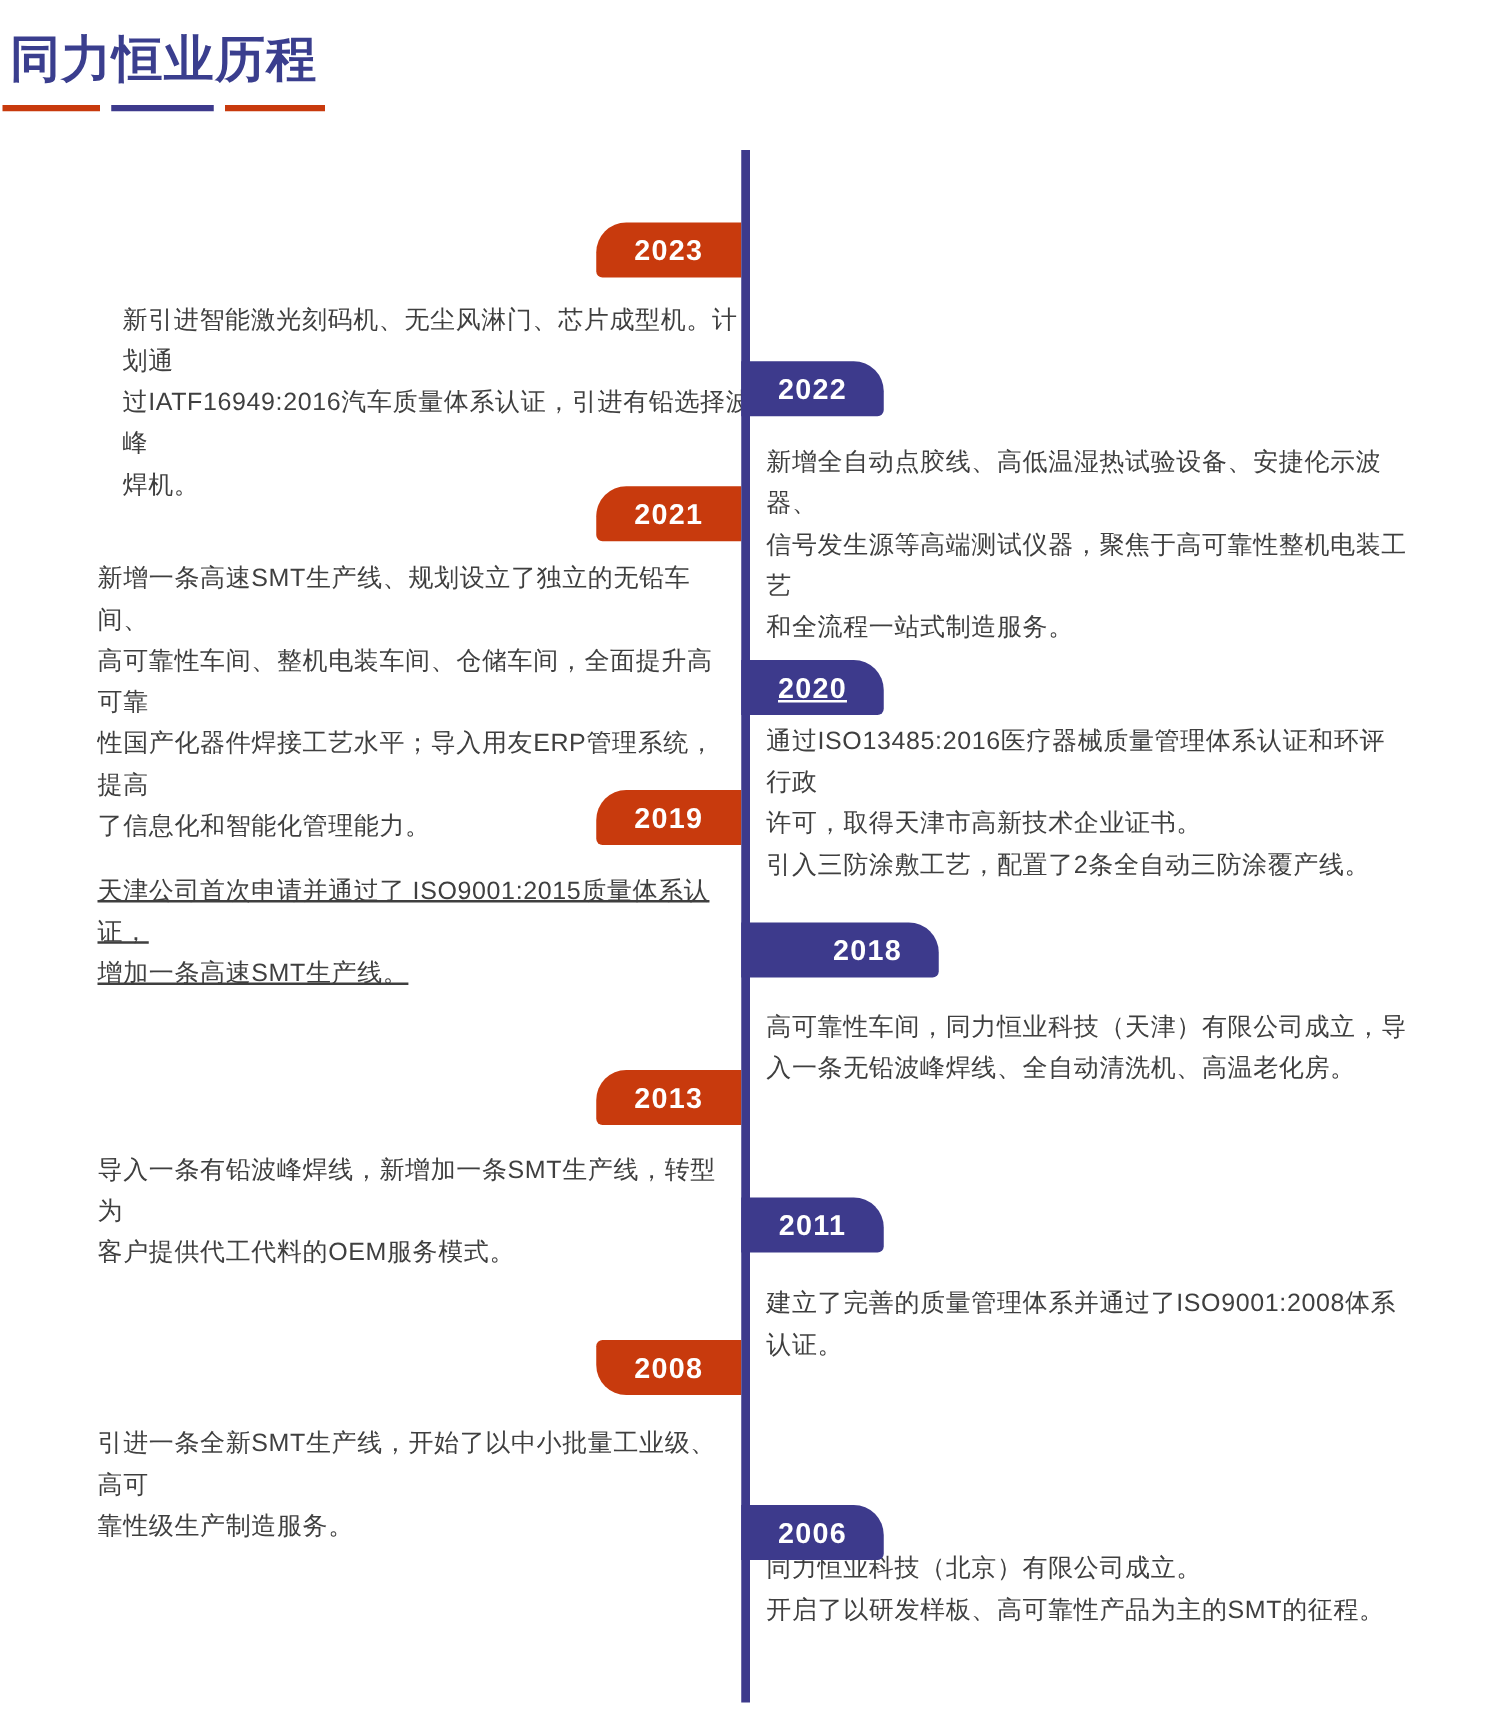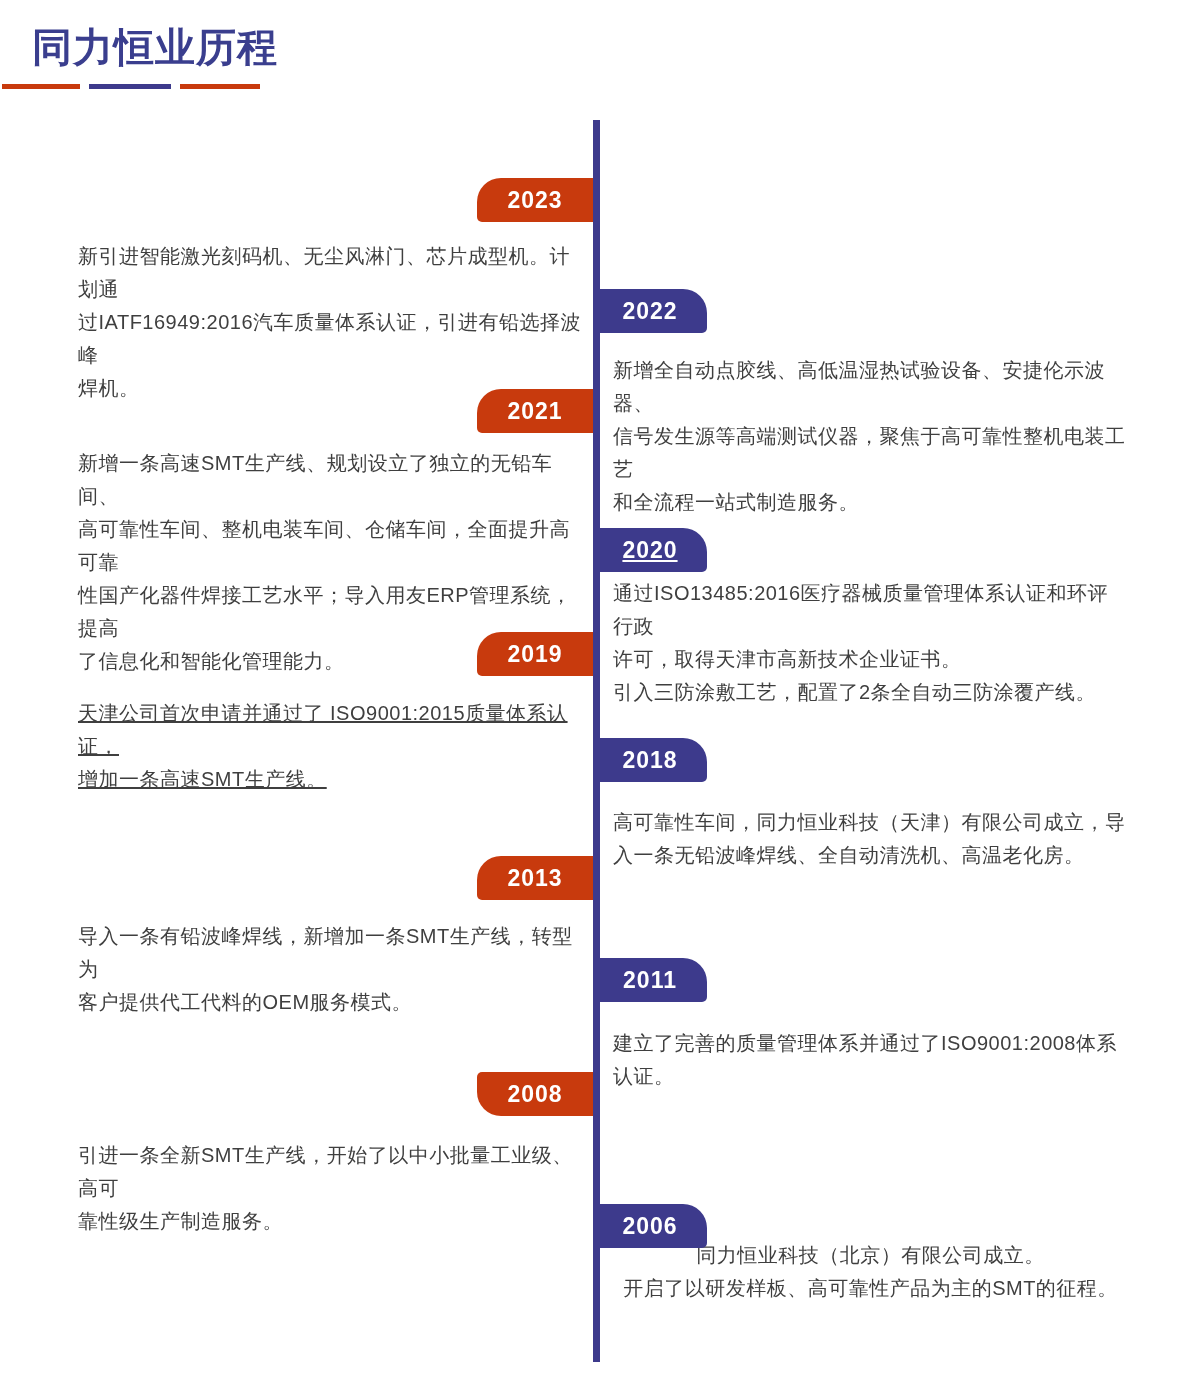--- a/index.html
+++ b/index.html
@@ -18,21 +18,20 @@
   
   .page-title {
     position: absolute;
     left: 8px;
     top: 20px;
     font-size: 40px;
     font-weight: bold;
     color: var(--title-text, #3A3E8E);
     letter-spacing: 1px;
     white-space: nowrap;
-    margin-left: 24px;
   }
   .title-underline {
     position: absolute;
     top: 84px;
     height: 5px;
   }
   .underline-seg1 { left: 2px;   width: 78px; background: var(--orange, #C83A0D); }
   .underline-seg2 { left: 89px;  width: 82px; background: var(--navy, #3D3A8C); }
   .underline-seg3 { left: 180px; width: 80px; background: var(--orange, #C83A0D); }
 
@@ -82,30 +81,30 @@
     font-size: 20px;
     line-height: 33px;
     color: var(--body-text, #3F3F3F);
     white-space: pre-line;
     letter-spacing: 0.5px;
   }
   .desc.left  { left: 78px;  width: 505px; }
   .desc.right { left: 613px; width: 515px; }
 
   
-  .b2023 { top: 178px; }  .d2023 { top: 240px; }
+  .b2023 { top: 178px; }  .d2023 { top: 240px; margin-left: 20px; }
   .b2022 { top: 289px; }  .d2022 { top: 354px; }
   .b2021 { top: 389px; }  .d2021 { top: 447px; }
   .b2020 { top: 528px; text-decoration: underline; }  .d2020 { top: 577px; }
   .b2019 { top: 632px; }  .d2019 { top: 697px; text-decoration: underline; }
-  .b2018 { top: 738px; }  .d2018 { top: 806px; }
+  .b2018 { top: 738px; padding-left: 44px; }  .d2018 { top: 806px; }
   .b2013 { top: 856px; }  .d2013 { top: 920px; }
   .b2011 { top: 958px; }  .d2011 { top: 1027px; }
   .b2008 { top: 1072px; } .d2008 { top: 1139px; }
-  .b2006 { top: 1170px; margin-top: 34px; } .d2006 { top: 1239px; text-align: center; }
+  .b2006 { top: 1170px; margin-top: 34px; } .d2006 { top: 1239px; }
 </style>
 </head>
 <body>
 
 <div class="page-title">同力恒业历程</div>
 <div class="title-underline underline-seg1"></div>
 <div class="title-underline underline-seg2"></div>
 <div class="title-underline underline-seg3"></div>
 
 <div class="timeline-line"></div>

